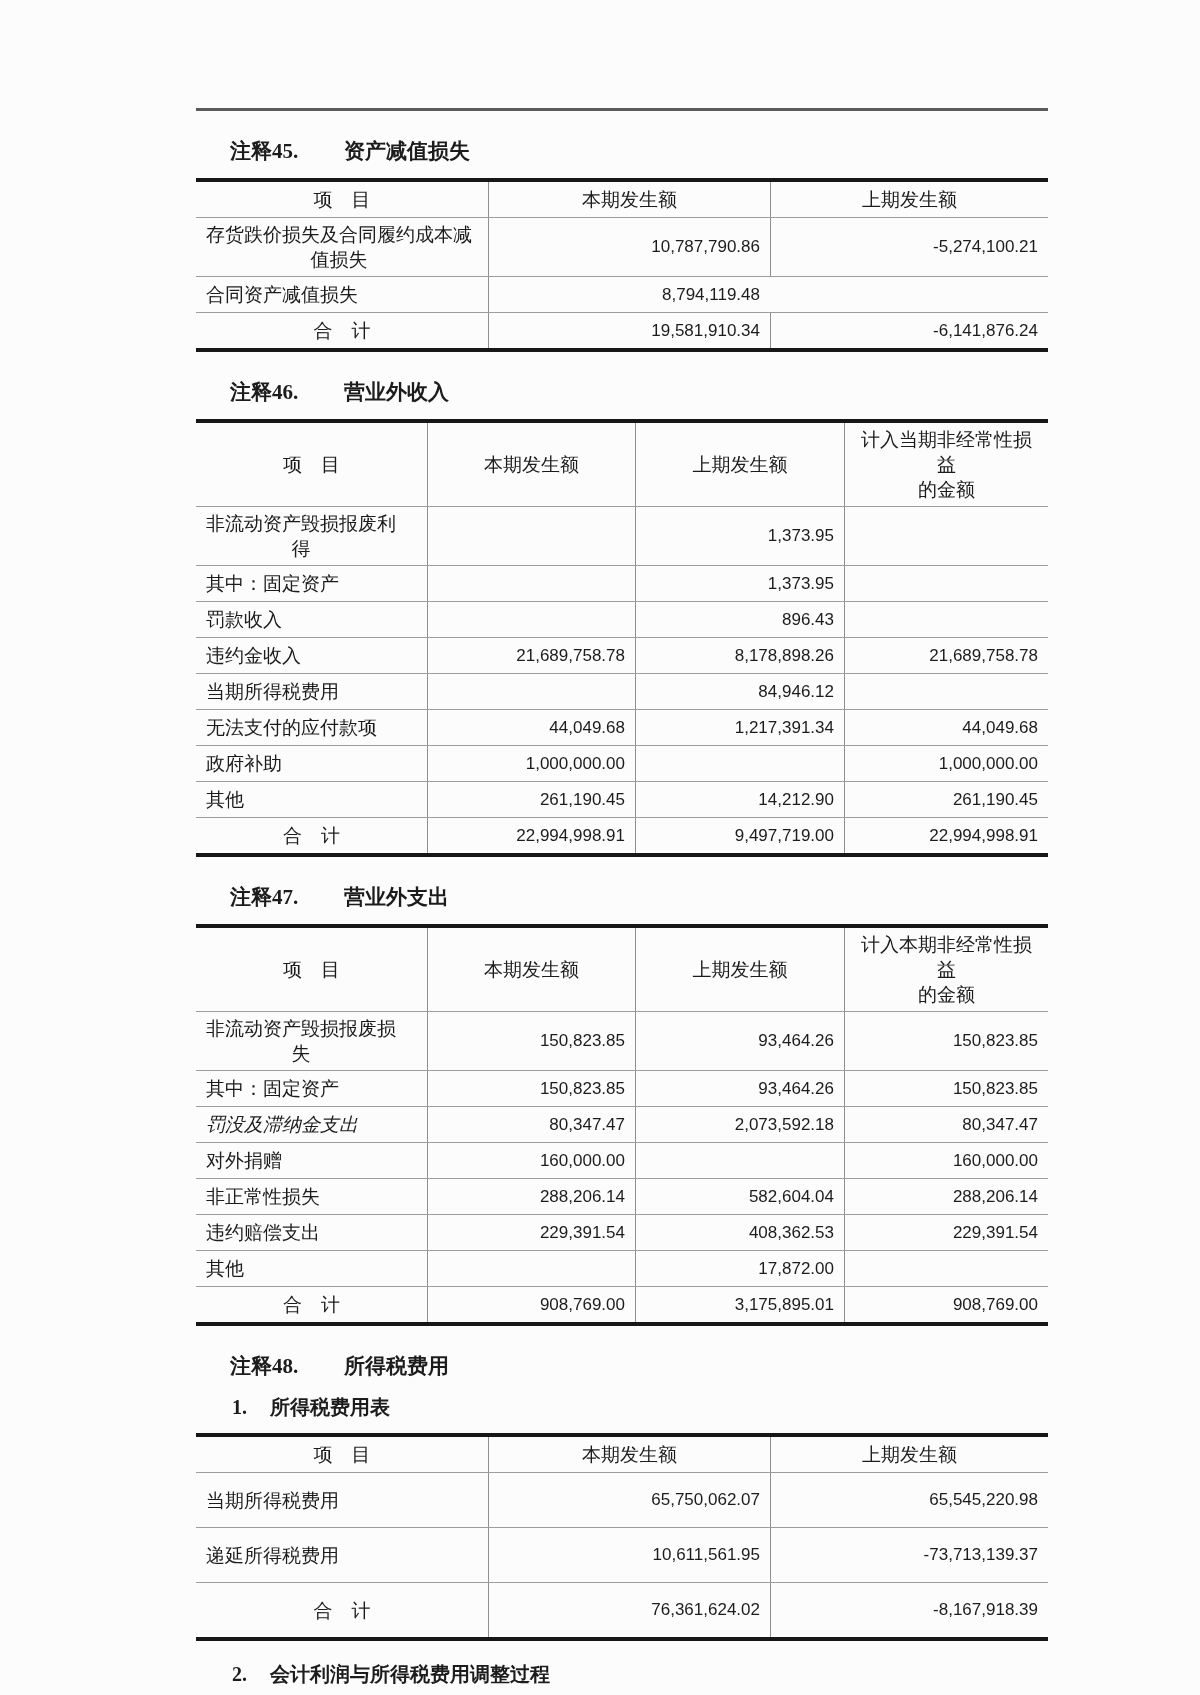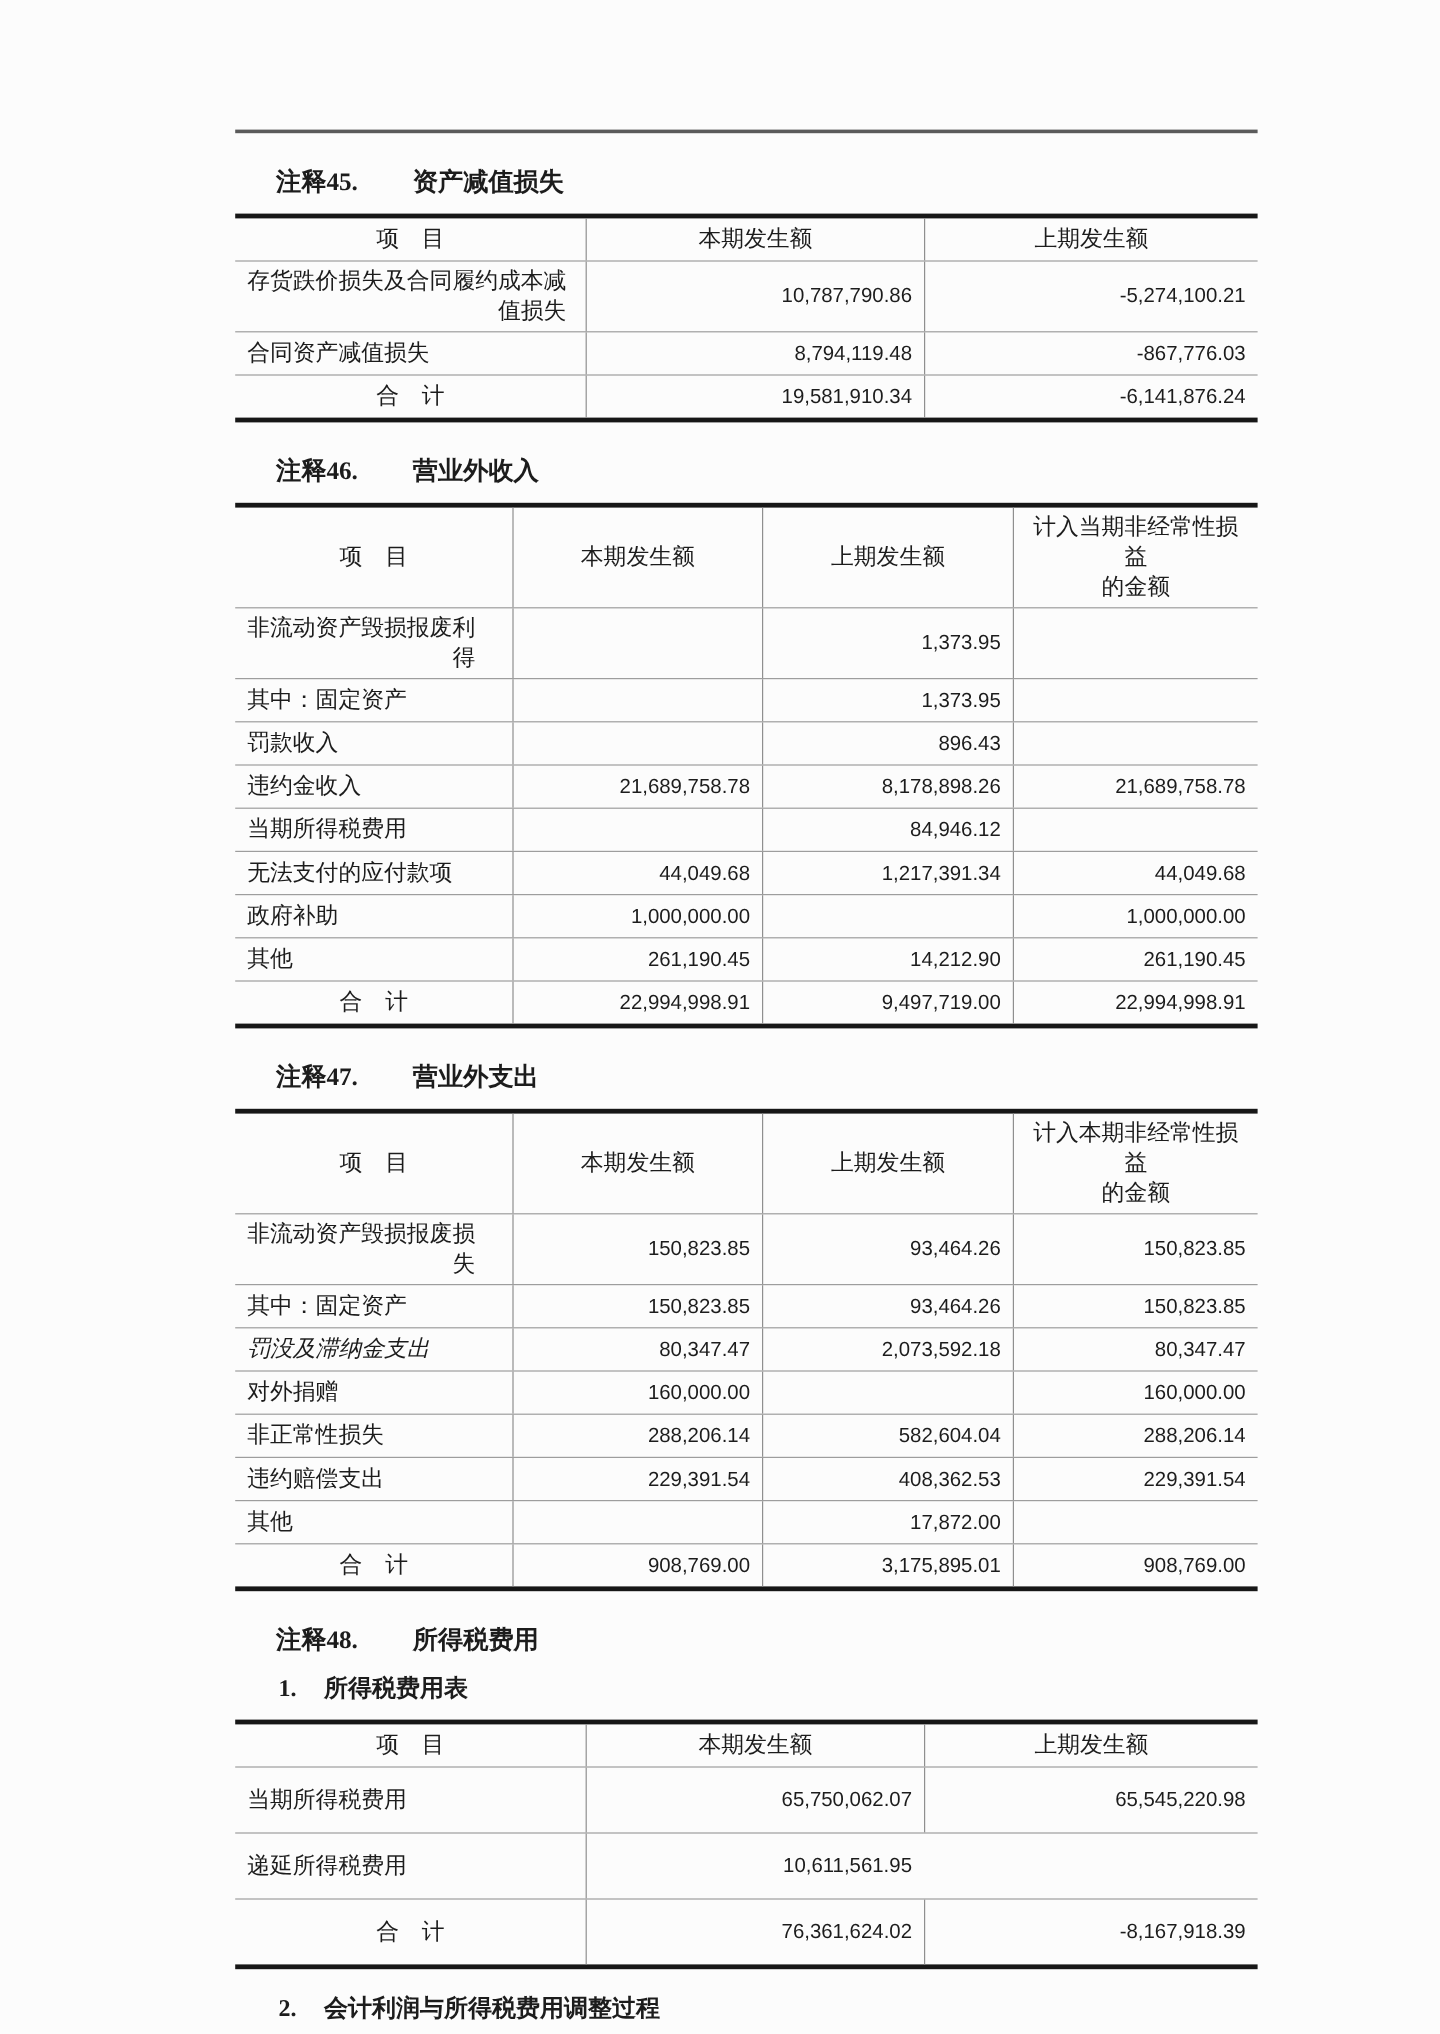--- a/index.html
+++ b/index.html
@@ -32,21 +32,21 @@
   .t-row:last-child { border-bottom: none; }
   .tall .t-row:not(.t-head) { min-height: 54px; }
   .t-cell {
     box-sizing: border-box;
     display: flex; align-items: center;
     padding: 4px 10px;
     flex: 0 0 auto;
   }
   .t-cell + .t-cell { border-left: 1px solid #8f8f8f; }
   .t-hcell { justify-content: center; text-align: center; font-size: 19px; white-space: pre-line; line-height: 25px; }
-  .t-label { justify-content: flex-start; text-align: right; font-size: 19px; white-space: pre-line; line-height: 25px; }
+  .t-label { justify-content: flex-start; text-align: center; font-size: 19px; white-space: pre-line; line-height: 25px; }
   .t-num { justify-content: flex-end; text-align: right; font-size: 17px; font-family: "Liberation Sans", sans-serif; }
   .t-total .t-label { justify-content: center; }
 </style>
 </head>
 <body>
 
 <div class="page">
   <div class="content">
 
     <div class="header-rule"></div>
@@ -62,21 +62,20 @@
         </div>
         <div class="t-row">
           <div class="t-cell t-label" style="width: 292px;">存货跌价损失及合同履约成本减
 值损失</div>
           <div class="t-cell t-num" style="width: 282px;">10,787,790.86</div>
           <div class="t-cell t-num" style="width: 278px;">-5,274,100.21</div>
         </div>
         <div class="t-row">
           <div class="t-cell t-label" style="width: 292px;">合同资产减值损失</div>
           <div class="t-cell t-num" style="width: 282px;">8,794,119.48</div>
-          <div class="t-cell t-num" style="width: 278px;">-867,776.03</div>
         </div>
         <div class="t-row t-total">
           <div class="t-cell t-label" style="width: 292px;">合　计</div>
           <div class="t-cell t-num" style="width: 282px;">19,581,910.34</div>
           <div class="t-cell t-num" style="width: 278px;">-6,141,876.24</div>
         </div>
       </div>
 
     <div class="note-title">
       <span class="note-num">注释46.</span><span>营业外收入</span>
@@ -222,20 +221,21 @@
           <div class="t-cell t-hcell" style="width: 278px;">上期发生额</div>
         </div>
         <div class="t-row">
           <div class="t-cell t-label" style="width: 292px;">当期所得税费用</div>
           <div class="t-cell t-num" style="width: 282px;">65,750,062.07</div>
           <div class="t-cell t-num" style="width: 278px;">65,545,220.98</div>
         </div>
         <div class="t-row">
           <div class="t-cell t-label" style="width: 292px;">递延所得税费用</div>
           <div class="t-cell t-num" style="width: 282px;">10,611,561.95</div>
+          <div class="t-cell t-num" style="width: 278px;">-73,713,139.37</div>
         </div>
         <div class="t-row t-total">
           <div class="t-cell t-label" style="width: 292px;">合　计</div>
           <div class="t-cell t-num" style="width: 282px;">76,361,624.02</div>
           <div class="t-cell t-num" style="width: 278px; text-align: center;">-8,167,918.39</div>
         </div>
       </div>
 
     <div class="sub-heading" style="margin-top:20px;">
       <span class="sub-num">2.</span><span>会计利润与所得税费用调整过程</span>

